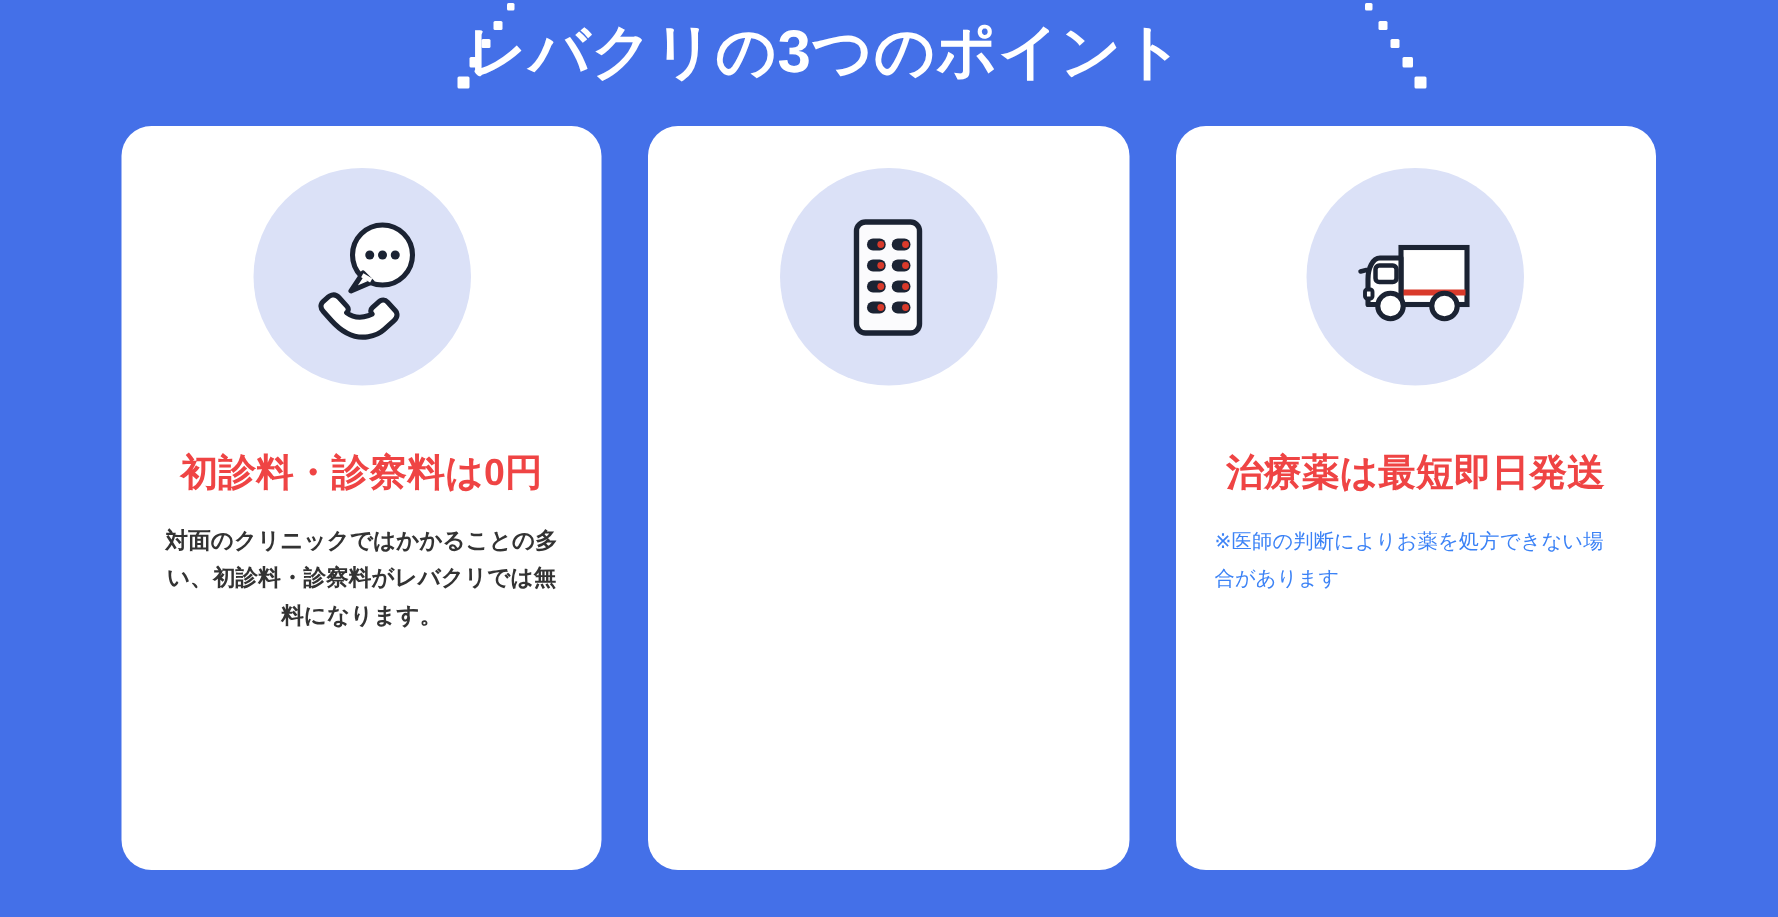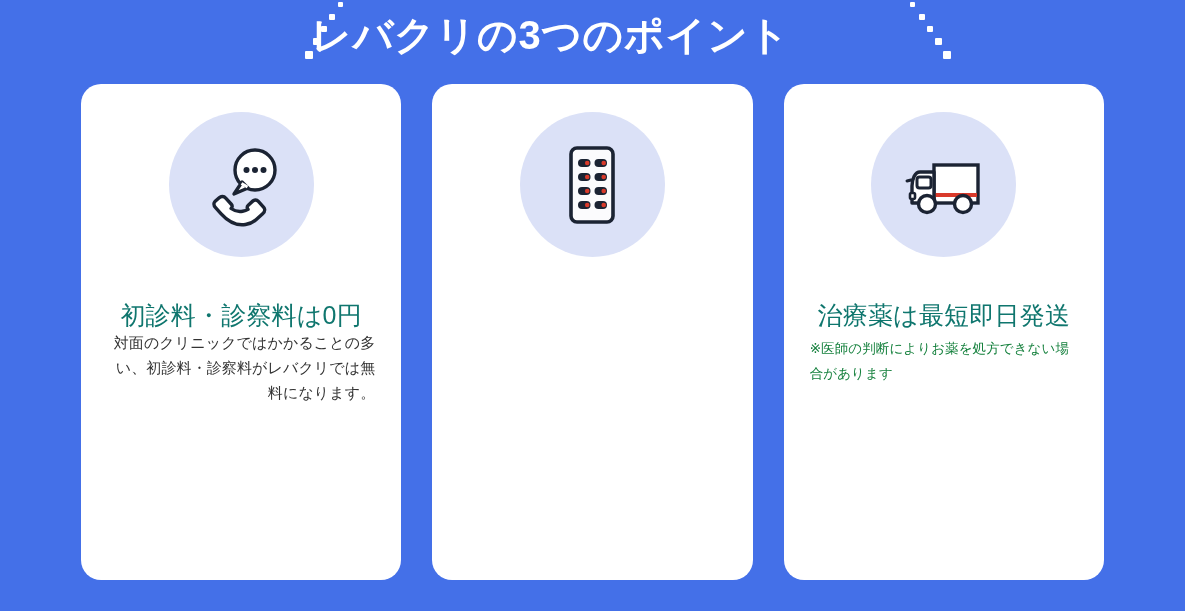--- a/index.html
+++ b/index.html
@@ -82,41 +82,43 @@
     border-radius: 50%;
     background: #dbe1f7;
     display: flex;
     align-items: center;
     justify-content: center;
     flex: 0 0 auto;
   }
 
   .card-heading {
     margin-top: 43px;
-    color: #0f766e;
+    color: #ef4444;
     font-size: 25px;
-    font-weight: normal;
+    font-weight: bold;
     letter-spacing: 0.2px;
     text-align: center;
     white-space: nowrap;
     line-height: 1.2;
   }
 
   .card-body {
+    margin-top: 18px;
     color: #333333;
     font-size: 15px;
     line-height: 25px;
-    text-align: right;
+    text-align: center;
     align-self: stretch;
     letter-spacing: 0.1px;
+    font-weight: bold;
   }
 
   .card-note {
-    margin-top: 6px;
-    color: #15803d;
+    margin-top: 18px;
+    color: #3b82f6;
     font-size: 13.5px;
     line-height: 25px;
     text-align: left;
     align-self: stretch;
     letter-spacing: 0.1px;
   }
 
   svg { display: block; }
 </style>
 </head>

